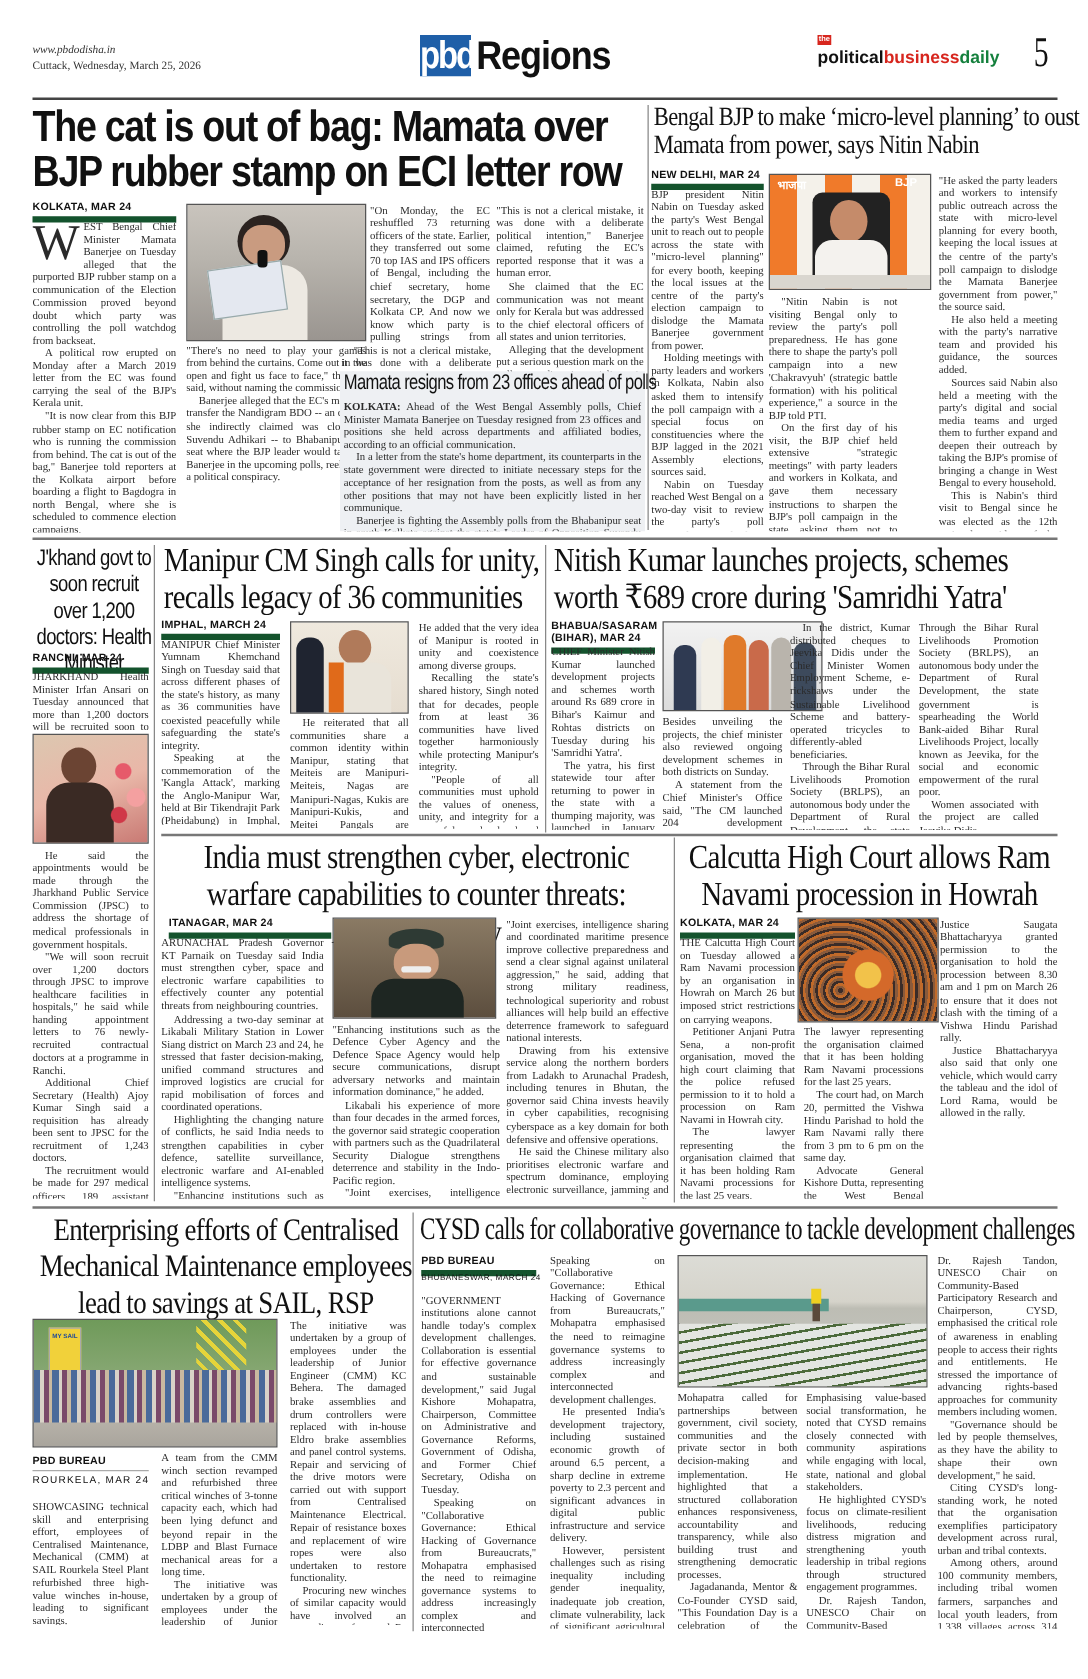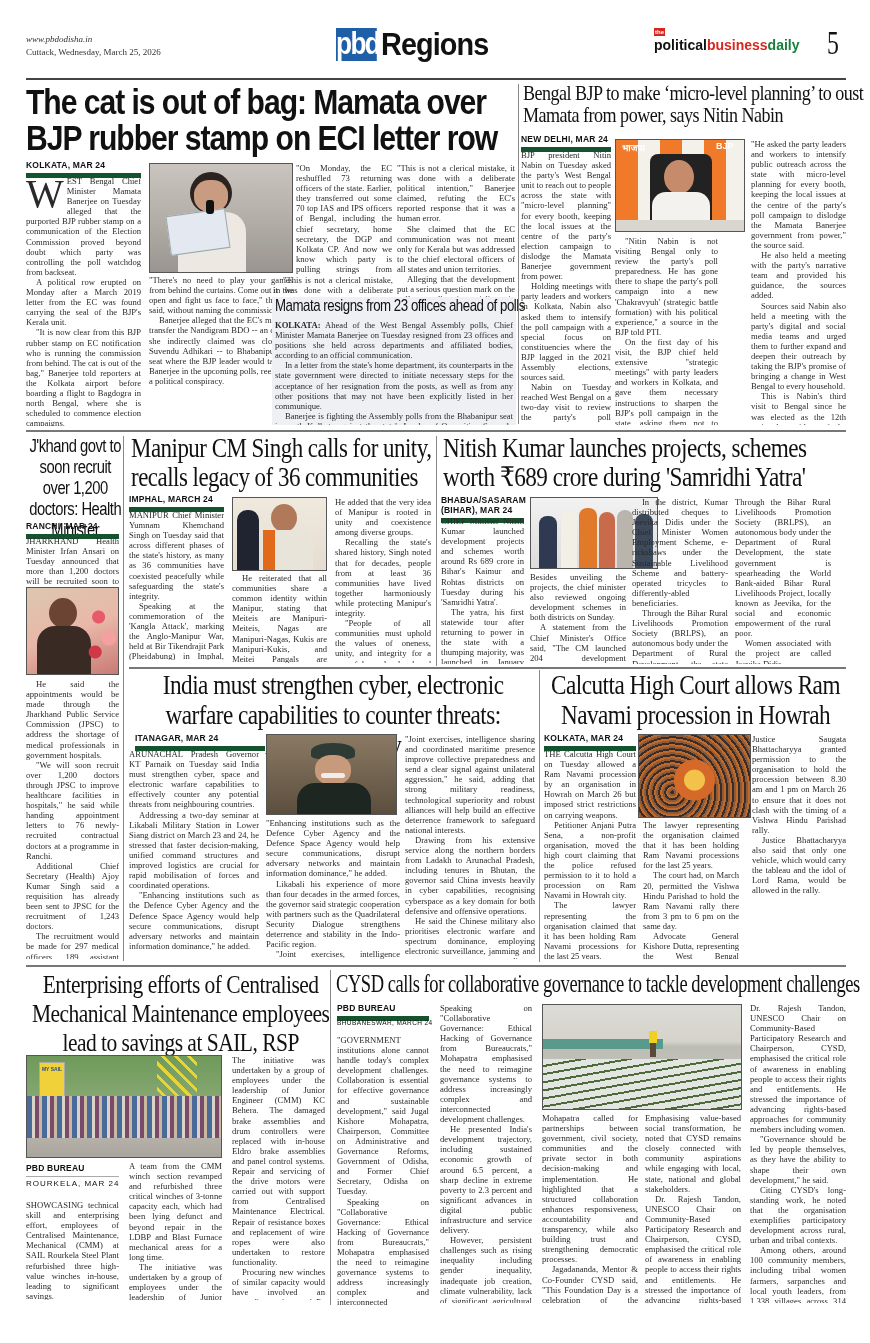--- a/index.html
+++ b/index.html
@@ -181,20 +181,21 @@
 
 </div>
 
 <div class="hrule" style="left:129px;top:667px;width:717px;height:2px;"></div>
 
 <div class="abs hl-c" style="left:131px;top:670px;width:470px;font-size:27px;line-height:30px;text-align:center;transform:scaleX(0.86);">India must strengthen cyber, electronic warfare capabilities to counter threats: Arunachal Guv</div>
 <div class="abs dl" style="left:135px;top:733px;width:130px;">ITANAGAR, MAR 24</div>
 <div class="col body" style="left:129px;top:749px;width:130px;height:210px;">
   <p class="ni">ARUNACHAL Pradesh Governor KT Parnaik on Tuesday said India must strengthen cyber, space and electronic warfare capabilities to effectively counter any potential threats from neighbouring countries.</p>
   <p>Addressing a two-day seminar at Likabali Military Station in Lower Siang district on March 23 and 24, he stressed that faster decision-making, unified command structures and improved logistics are crucial for rapid mobilisation of forces and coordinated operations.</p>
+  <p>Highlighting the changing nature of conflicts, he said India needs to strengthen capabilities in cyber defence, satellite surveillance, electronic warfare and AI-enabled intelligence systems.</p>
   <p>"Enhancing institutions such as the Defence Cyber Agency and the Defence Space Agency would help secure communications, disrupt adversary networks and maintain information dominance," he added.</p>
 </div>
 <div class="photo" style="left:266px;top:734px;width:131px;height:81px;background:linear-gradient(180deg,#8a7a64 0%,#5c4e3e 100%);">
   <div class="abs" style="left:44px;top:8px;width:44px;height:16px;border-radius:50% 50% 20% 20%;background:#2e3a34;"></div>
   <div class="abs" style="left:48px;top:20px;width:36px;height:30px;border-radius:45%;background:#c89a7c;"></div>
   <div class="abs" style="left:54px;top:38px;width:24px;height:5px;border-radius:3px;background:#eee;"></div>
   <div class="abs" style="left:30px;top:48px;width:74px;height:33px;border-radius:18px 18px 0 0;background:#1e2622;"></div>
 </div>
 <div class="col body" style="left:266px;top:818px;width:134px;height:141px;">
   <p class="ni">"Enhancing institutions such as the Defence Cyber Agency and the Defence Space Agency would help secure communications, disrupt adversary networks and maintain information dominance," he added.</p>
@@ -271,20 +272,21 @@
   <div class="abs" style="left:107px;top:38px;width:6px;height:14px;background:#5a4a3a;"></div>
   <div class="abs" style="left:0;top:54px;width:200px;height:52px;background:repeating-linear-gradient(170deg,#e3e5e1 0 6px,#4c6a3a 6px 8px);"></div>
 </div>
 <div class="col body" style="left:542px;top:1113px;width:96px;height:190px;">
   <p class="ni">Mohapatra called for partnerships between government, civil society, communities and the private sector in both decision-making and implementation. He highlighted that a structured collaboration enhances responsiveness, accountability and transparency, while also building trust and strengthening democratic processes.</p>
   <p>Jagadananda, Mentor &amp; Co-Founder CYSD said, "This Foundation Day is a celebration of the engagement and leadership of community members. It is a demonstration of collective strength and a pathway towards a just society."</p>
 
 </div>
 <div class="col body" style="left:645px;top:1113px;width:96px;height:190px;">
   <p class="ni">Emphasising value-based social transformation, he noted that CYSD remains closely connected with community aspirations while engaging with local, state, national and global stakeholders.</p>
+  <p>He highlighted CYSD's focus on climate-resilient livelihoods, reducing distress migration and strengthening youth leadership in tribal regions through structured engagement programmes.</p>
   <p>Dr. Rajesh Tandon, UNESCO Chair on Community-Based Participatory Research and Chairperson, CYSD, emphasised the critical role of awareness in enabling people to access their rights and entitlements. He stressed the importance of advancing rights-based approaches for community members including women.</p>
 </div>
 <div class="col body" style="left:750px;top:1003px;width:96px;height:300px;">
   <p class="ni">Dr. Rajesh Tandon, UNESCO Chair on Community-Based Participatory Research and Chairperson, CYSD, emphasised the critical role of awareness in enabling people to access their rights and entitlements. He stressed the importance of advancing rights-based approaches for community members including women.</p>
   <p>"Governance should be led by people themselves, as they have the ability to shape their own development," he said.</p>
   <p>Citing CYSD's long-standing work, he noted that the organisation exemplifies participatory development across rural, urban and tribal contexts.</p>
   <p>Among others, around 100 community members, including tribal women farmers, sarpanches and local youth leaders, from 1,338 villages across 314 Gram Panchayats in 31 blocks of 12 districts joined the Foundation Day event.</p>
 
 </div>
 

